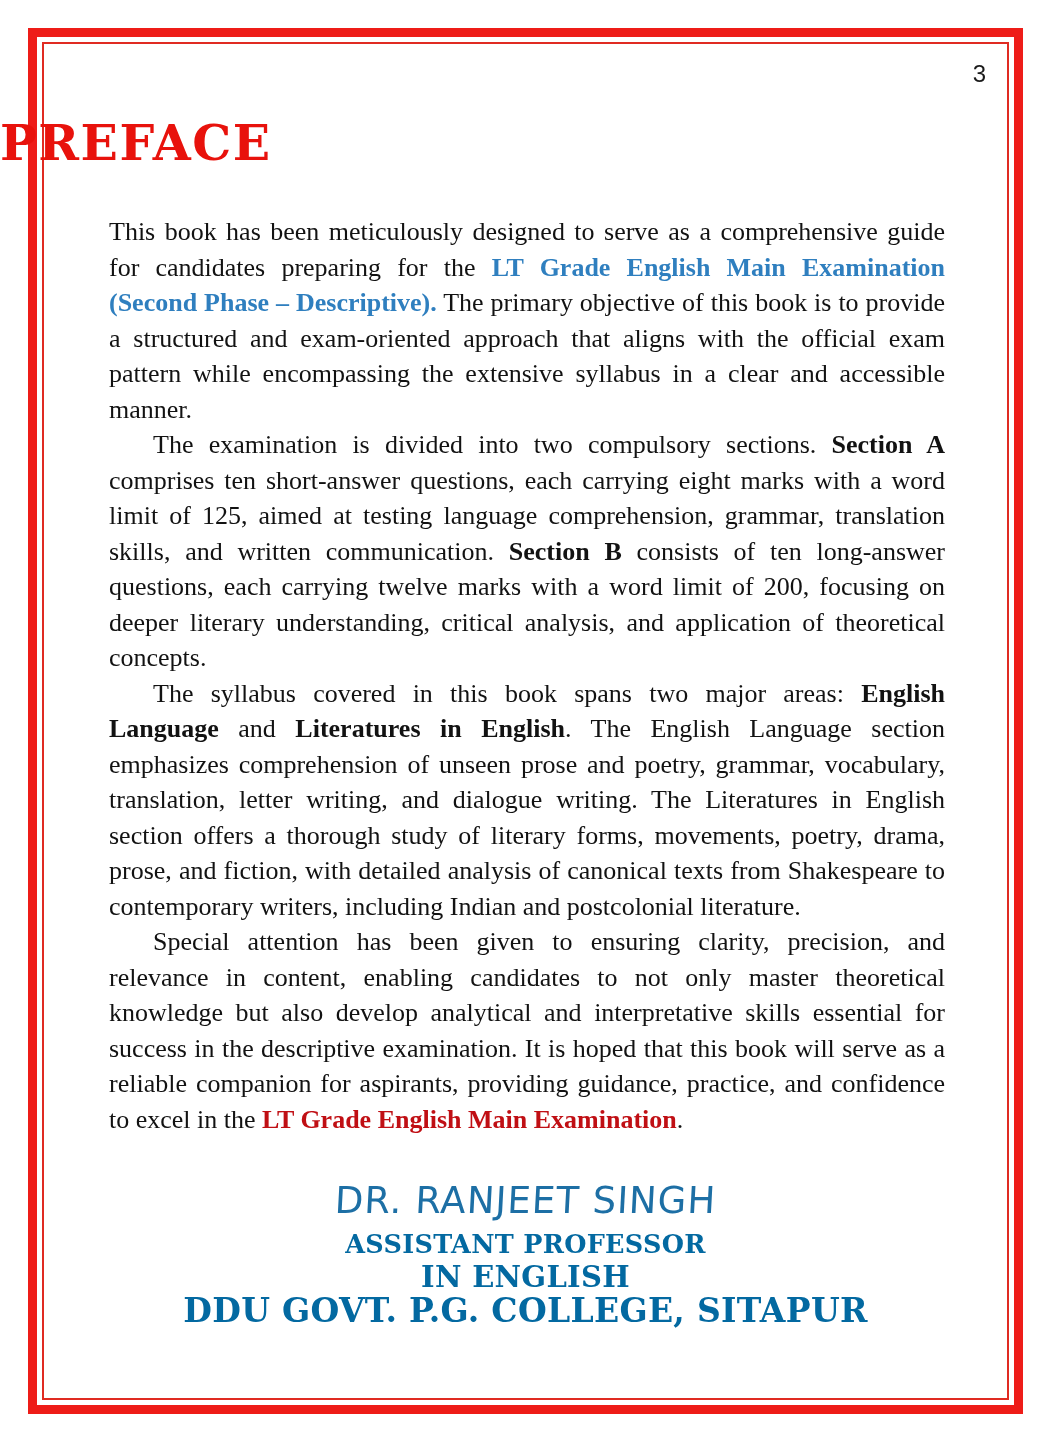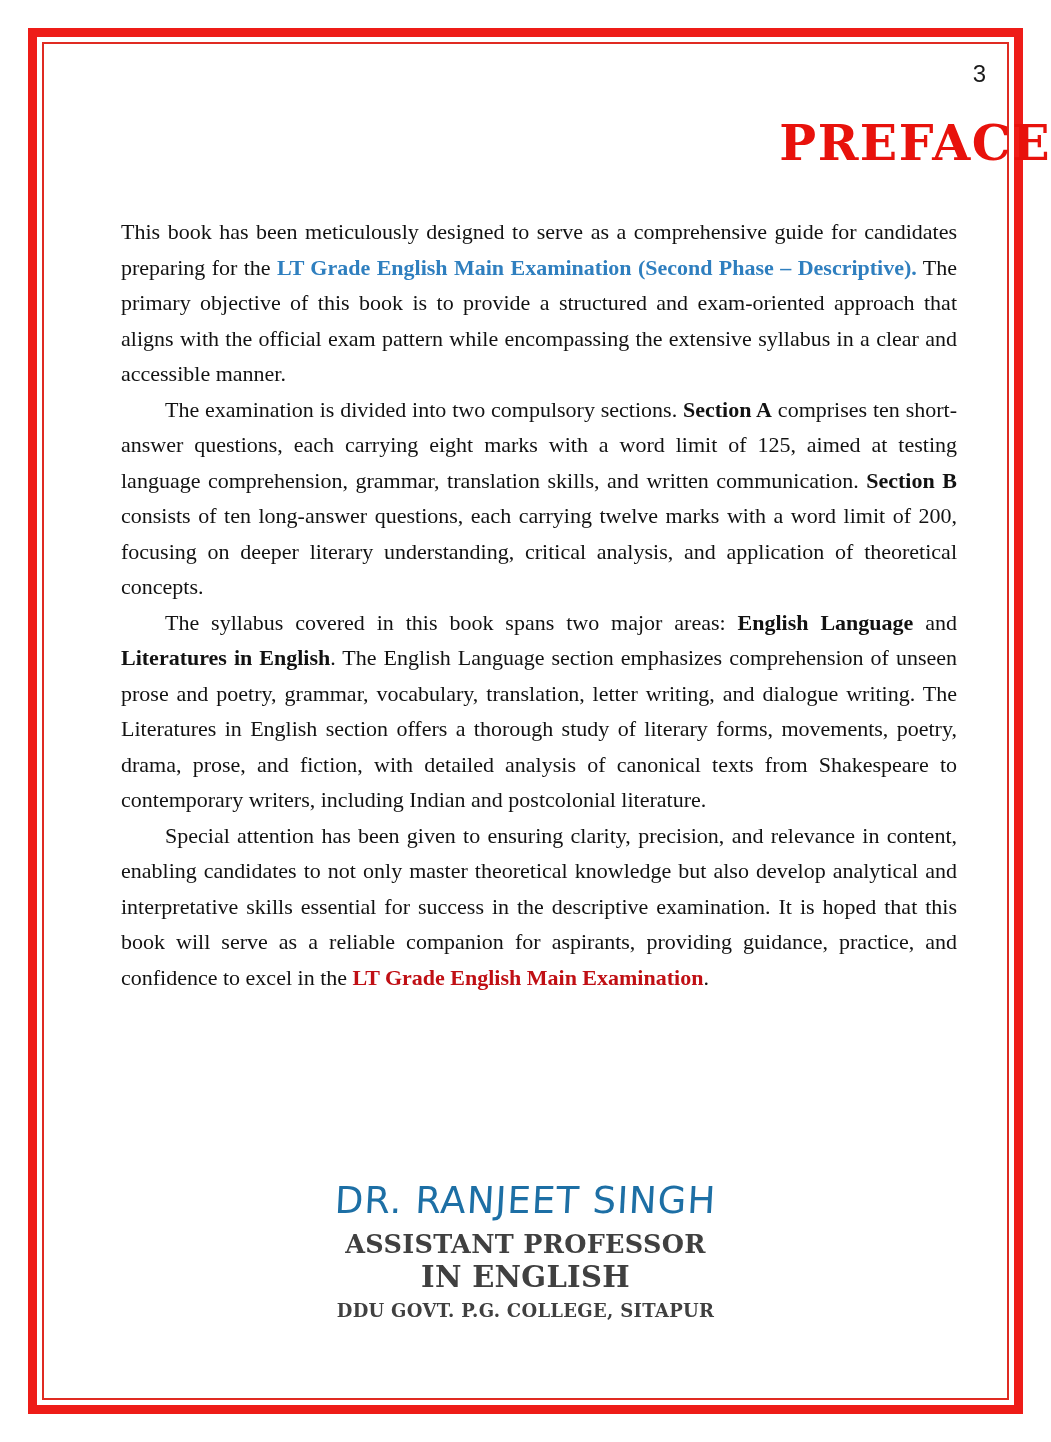--- a/index.html
+++ b/index.html
@@ -69,36 +69,36 @@
     top: 62px;
     font-family: "Liberation Sans", sans-serif;
     font-size: 24px;
     color: #1a1a1a;
     line-height: 1;
   }
   #preface-title {
     position: absolute;
     left: 0; right: 0;
     top: 119px;
-    text-align: right;
+    text-align: left;
     color: #e8120c;
     font-family: "DejaVu Serif", serif;
     font-weight: bold;
     font-size: 49px;
     letter-spacing: 1.5px;
     line-height: 1;
   }
 
   #body-text {
     position: absolute;
-    left: 121px;
+    left: 109px;
     top: 214px;
     width: 836px;
     font-family: "Liberation Serif", serif;
-    font-size: 22px;
+    font-size: 26px;
     line-height: 35.5px;
     color: #121212;
     text-align: justify;
     text-justify: inter-word;
   }
   #body-text p {
     margin: 0;
   }
   #body-text p.indent {
     text-indent: 44px;
@@ -119,26 +119,26 @@
     font-size: 37px;
     color: #1d6fa5;
     letter-spacing: 1px;
     line-height: 46px;
     font-weight: normal;
     transform: skewX(-3deg);
   }
   #sig-role, #sig-dept, #sig-college {
     font-family: "DejaVu Serif", serif;
     font-weight: bold;
-    color: #404040;
+    color: #0369a1;
     letter-spacing: 0.3px;
   }
   #sig-role    { font-size: 25.5px; line-height: 33px; margin-top: 4px; }
   #sig-dept    { font-size: 29px; line-height: 33px; }
-  #sig-college { font-size: 18px; line-height: 33px; }
+  #sig-college { font-size: 33px; line-height: 33px; }
 </style>
 </head>
 <body>
 
 <div id="page">
 
   <div id="outer-border"></div>
   <div id="inner-border"></div>
 
 

